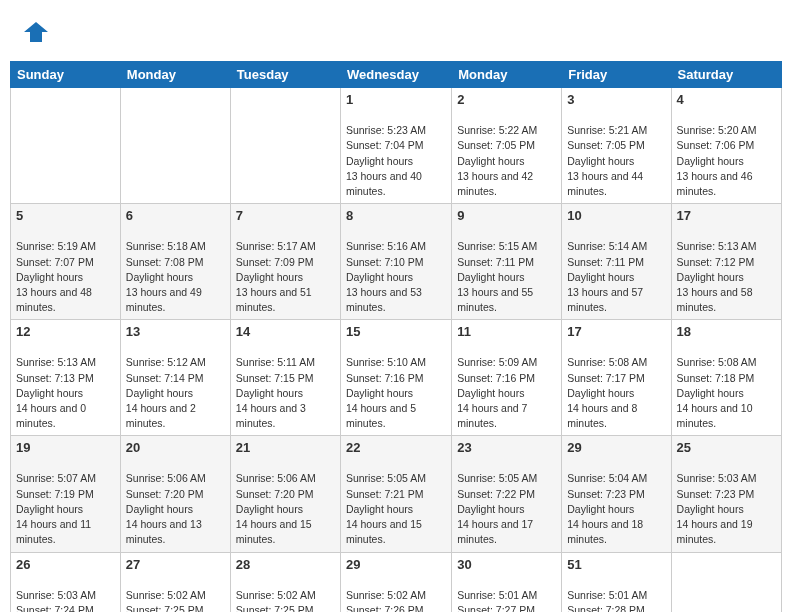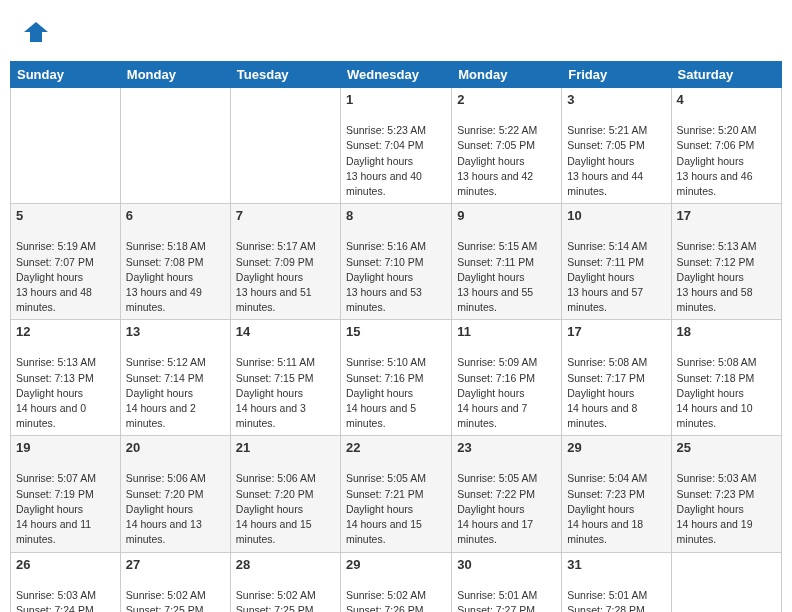--- a/index.html
+++ b/index.html
@@ -246,19 +246,19 @@
         </td>
         <td>
           <span class="day-num">29</span>
           <div class="day-info">Sunrise: 5:02 AM<br>Sunset: 7:26 PM<br>Daylight hours<br>14 hours and 24 minutes.</div>
         </td>
         <td>
           <span class="day-num">30</span>
           <div class="day-info">Sunrise: 5:01 AM<br>Sunset: 7:27 PM<br>Daylight hours<br>14 hours and 25 minutes.</div>
         </td>
         <td>
-          <span class="day-num">31</span>
+          <span class="day-num">51</span>
           <div class="day-info">Sunrise: 5:01 AM<br>Sunset: 7:28 PM<br>Daylight hours<br>14 hours and 26 minutes.</div>
         </td>
         <td class="empty-cell"></td>
       </tr>
     </tbody>
 </table>
 
 </body></html>

